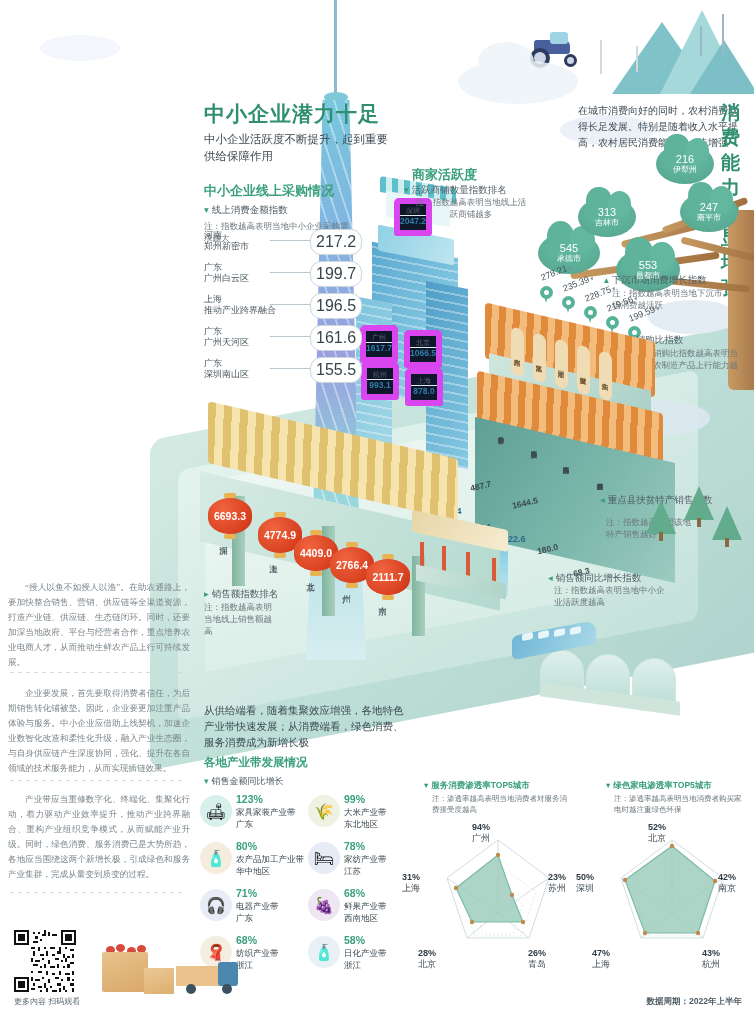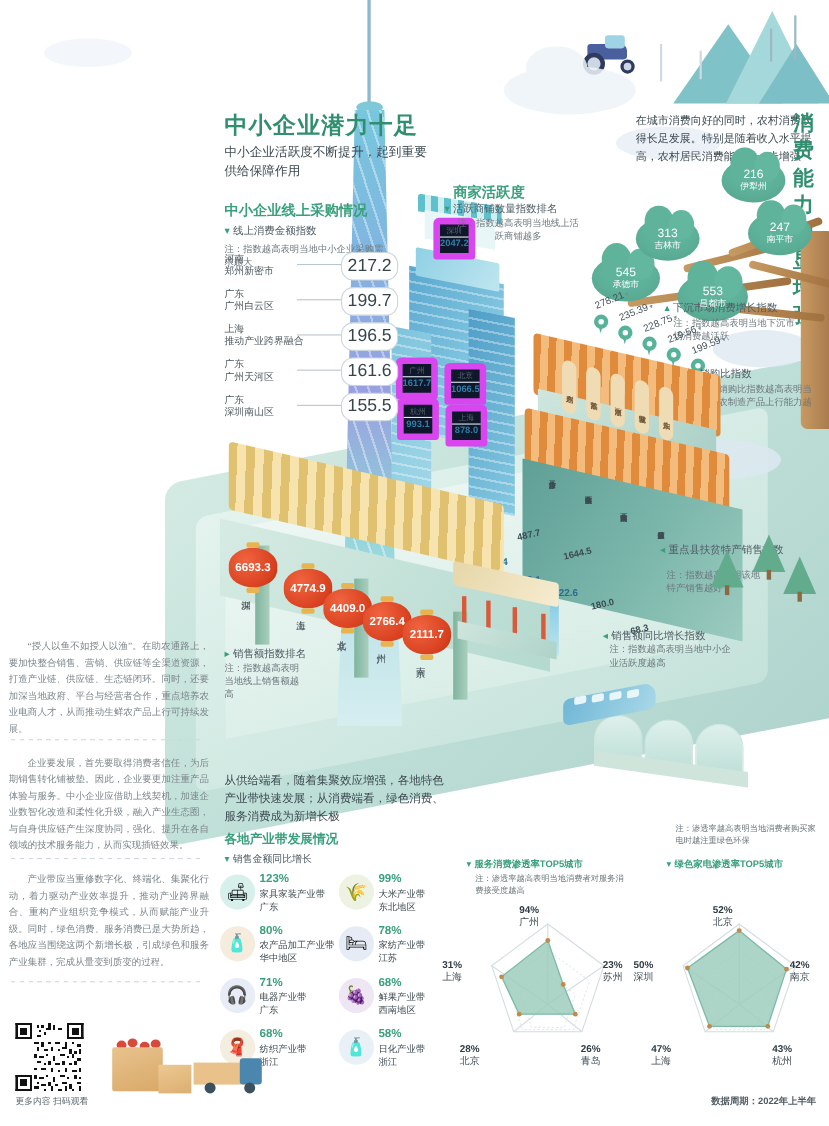--- a/index.html
+++ b/index.html
@@ -663,21 +663,21 @@
     <b>26%</b><span>青岛</span>
   </div>
   <div class="radar-lbl" style="left:418px;top:948px;">
     <b>28%</b><span>北京</span>
   </div>
   <div class="radar-lbl" style="left:402px;top:872px;">
     <b>31%</b><span>上海</span>
   </div>
 
   <div class="radar-head bullet-line tri-d" style="left:606px;top:780px;">绿色家电渗透率TOP5城市</div>
-  <div class="radar-note" style="left:614px;top:747px;width:132px;">注：渗透率越高表明当地消费者购买家电时越注重绿色环保</div>
+  <div class="radar-note" style="left:614px;top:793px;width:132px;">注：渗透率越高表明当地消费者购买家电时越注重绿色环保</div>
   <svg class="radar-wrap" style="left:592px;top:818px;" width="160" height="150" viewBox="0 0 160 150">
     <g fill="none" stroke="#d3dde1" stroke-width="1">
       <polygon points="80,22 131,60 111,120 49,120 29,60"></polygon>
       <polygon points="80,46 118,74 103,118 57,118 42,74" stroke="#e3ebee" stroke-dasharray="2 2"></polygon>
       <polygon points="80,68 105,86 95,116 65,116 55,86" stroke="#e3ebee" stroke-dasharray="2 2"></polygon>
       <line x1="80" y1="95" x2="80" y2="22"></line>
         <line x1="80" y1="95" x2="131" y2="60"></line>
       <line x1="80" y1="95" x2="111" y2="120"></line>
         <line x1="80" y1="95" x2="49" y2="120"></line>
       <line x1="80" y1="95" x2="29" y2="60"></line>

